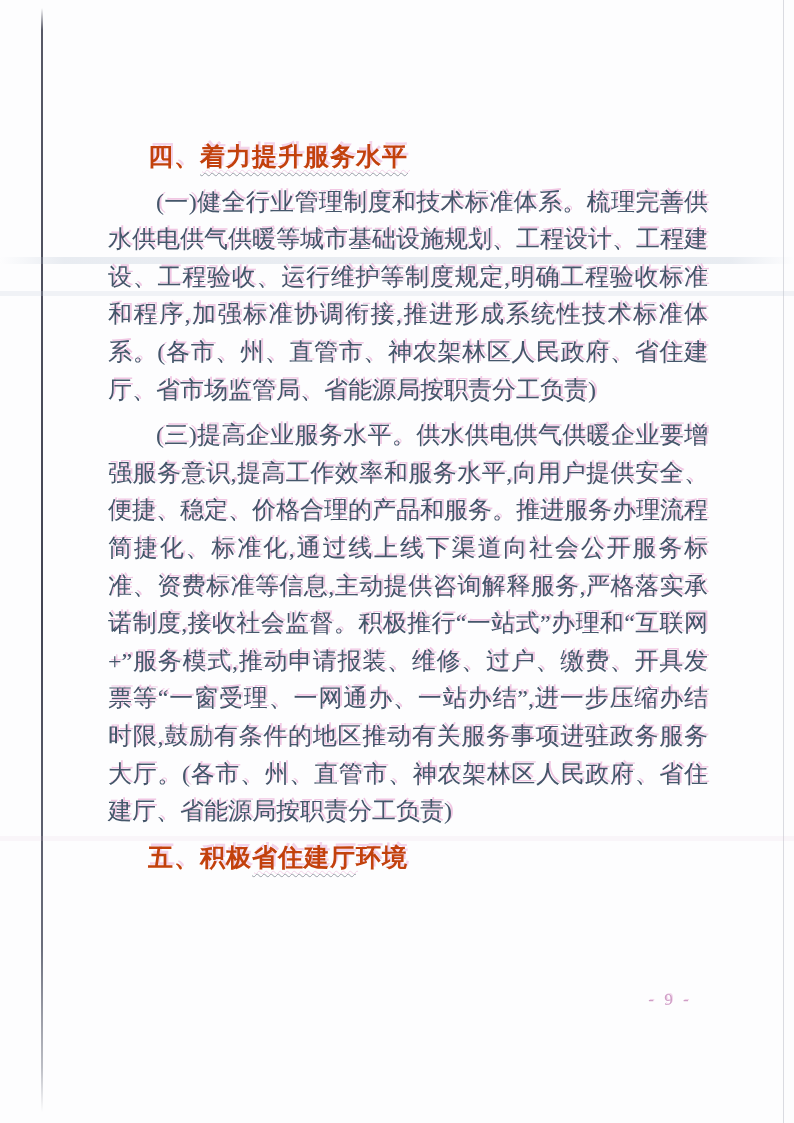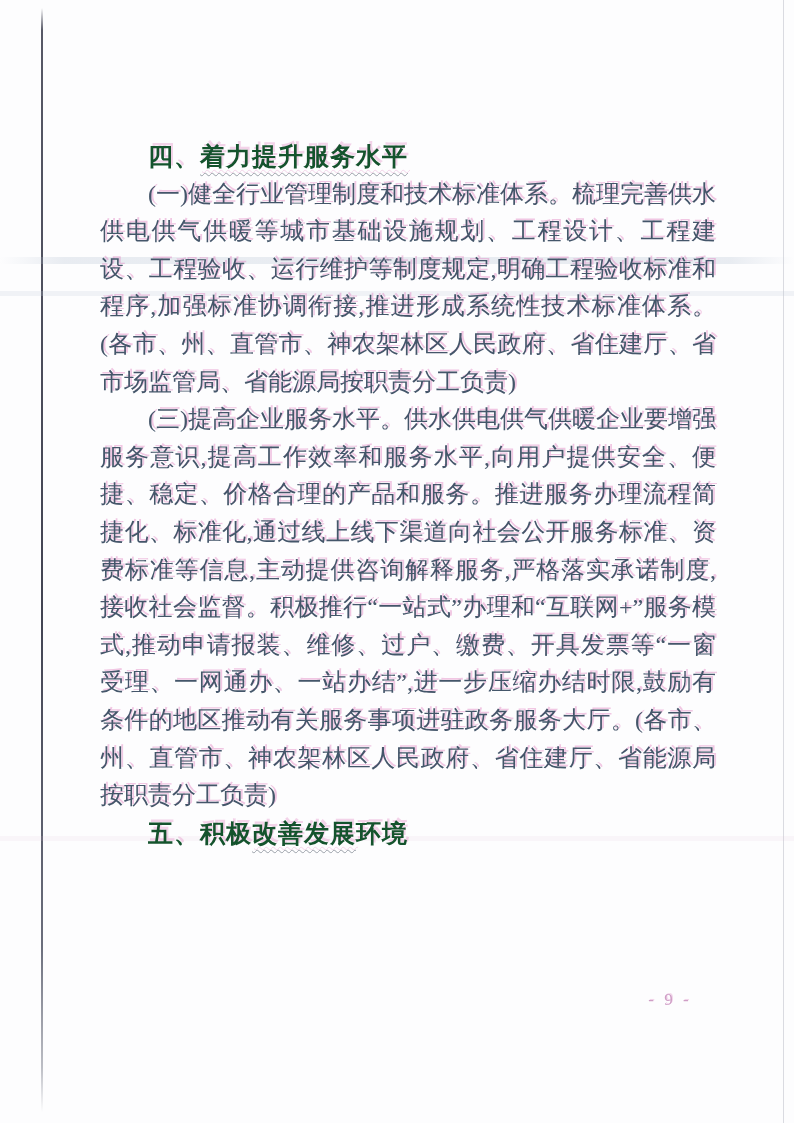--- a/index.html
+++ b/index.html
@@ -72,31 +72,31 @@
     width: 616px;
     color: #44566a;
     font-size: 24px;
     line-height: 37.6px;
     text-align: justify;
     word-break: break-all;
     
     text-shadow: 2px -2px 0 rgba(224,124,190,0.42);
   }
   .para {
-    margin: 0;
+    margin: 8px;
     text-indent: 48px;
   }
   .heading {
     margin: 0;
     text-indent: 48px;
     font-family: "Liberation Sans", sans-serif;
     font-weight: 700;
     font-size: 25px;
     letter-spacing: 1px;
-    color: #14532d;
+    color: #c2410c;
     text-shadow: 2px -3px 0 rgba(224,124,190,0.32);
   }
   .wavy {
     text-decoration-line: underline;
     text-decoration-style: wavy;
     text-decoration-color: #9aa0a8;
     text-decoration-thickness: 1px;
     text-underline-offset: 7px;
   }
   .page-number {
@@ -125,19 +125,19 @@
 
   <div class="content">
 
     <h2 class="heading"><span>四、</span><span class="wavy">着力提升服务水平</span></h2>
 
     <p class="para">(一)健全行业管理制度和技术标准体系。梳理完善供水供电供气供暖等城市基础设施规划、工程设计、工程建设、工程验收、运行维护等制度规定,明确工程验收标准和程序,加强标准协调衔接,推进形成系统性技术标准体系。(各市、州、直管市、神农架林区人民政府、省住建厅、省市场监管局、省能源局按职责分工负责)</p>
 
 
     <p class="para">(三)提高企业服务水平。供水供电供气供暖企业要增强服务意识,提高工作效率和服务水平,向用户提供安全、便捷、稳定、价格合理的产品和服务。推进服务办理流程简捷化、标准化,通过线上线下渠道向社会公开服务标准、资费标准等信息,主动提供咨询解释服务,严格落实承诺制度,接收社会监督。积极推行“一站式”办理和“互联网+”服务模式,推动申请报装、维修、过户、缴费、开具发票等“一窗受理、一网通办、一站办结”,进一步压缩办结时限,鼓励有条件的地区推动有关服务事项进驻政务服务大厅。(各市、州、直管市、神农架林区人民政府、省住建厅、省能源局按职责分工负责)</p>
 
-    <h2 class="heading"><span>五、积极</span><span class="wavy">改善发展</span><span>环境</span></h2>
+    <h2 class="heading"><span>五、积极</span><span class="wavy">省住建厅</span><span>环境</span></h2>
 
   </div>
 
   <div class="page-number">- 9 -</div>
 
 </div>
 
 </body></html>

